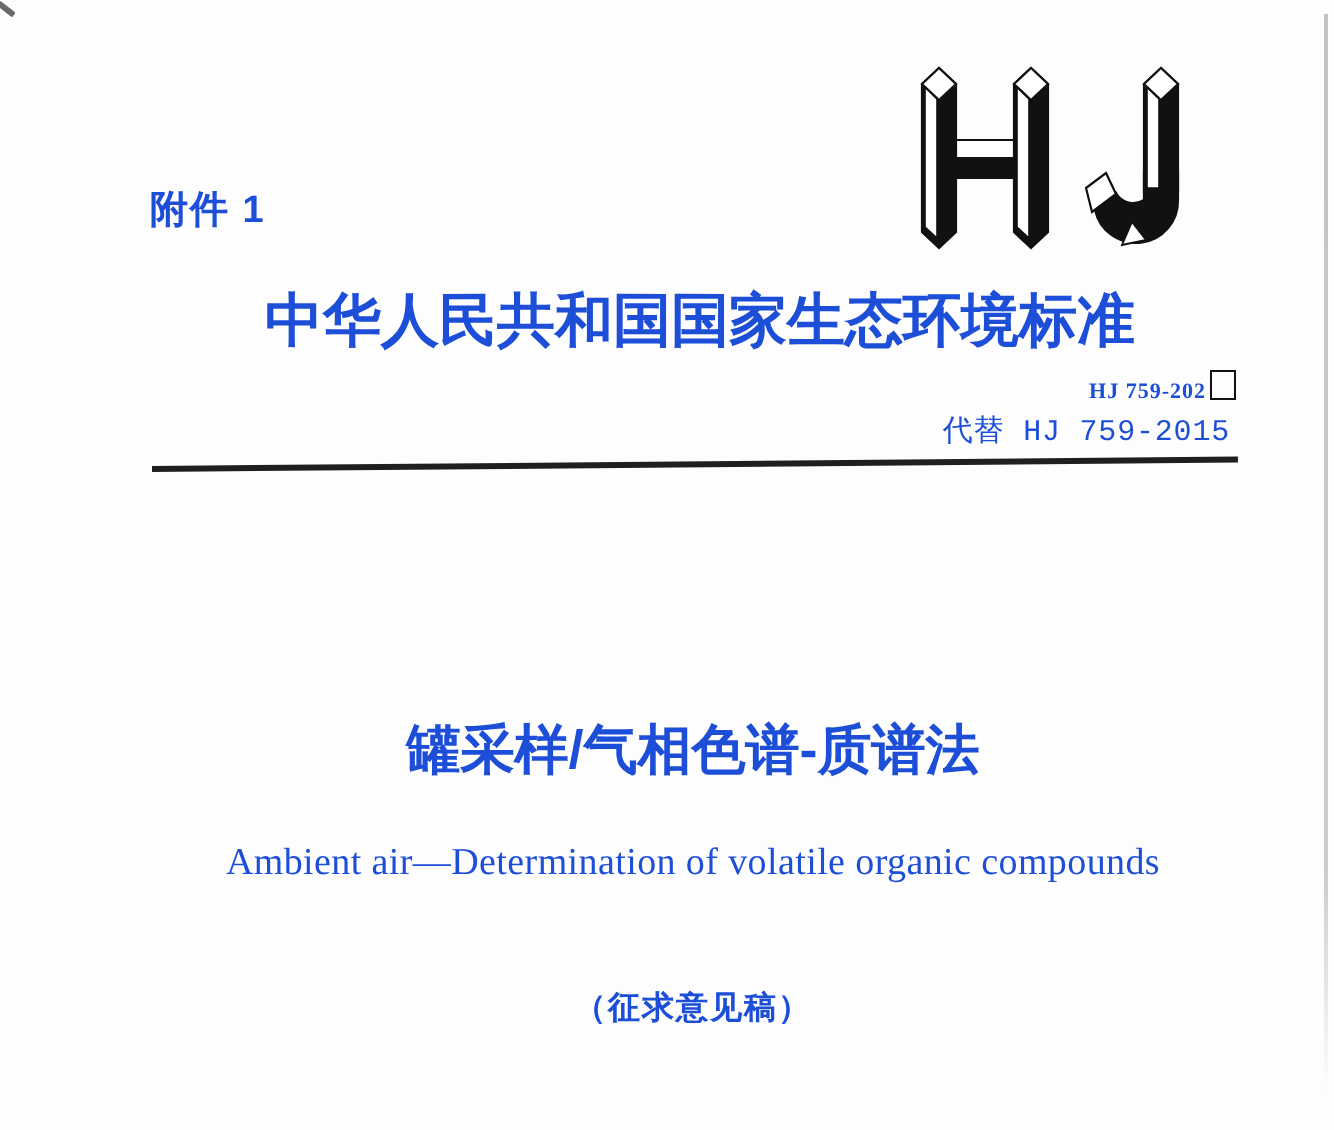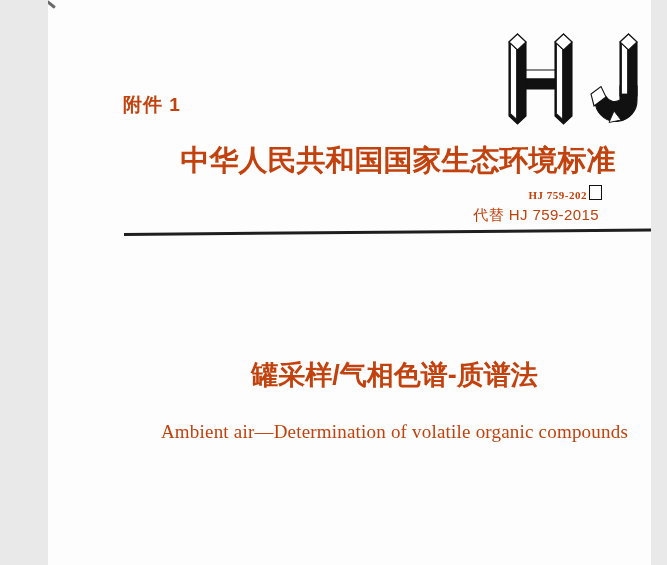--- a/index.html
+++ b/index.html
@@ -1,23 +1,22 @@
 <!DOCTYPE html>
 <html><head>
 <meta charset="utf-8">
 <style>
   html,body{margin:0;padding:0;background:#e9e9e9;}
   #page{
     position:relative;
-    width:603px;height:565px;
+    width:667px;height:565px;
     background:#fdfdfd;
     overflow:hidden;
     font-family:"Liberation Sans","DejaVu Sans",sans-serif;
-    color:#c2410c;
-    margin-left:48px;
+    color:#1d4ed8;
   }
   
   .edge-line{
     position:absolute;left:662px;top:7px;width:1.6px;height:538px;
     background:linear-gradient(to bottom,#c2c2c2 0%,#cdcdcd 80%,rgba(205,205,205,0) 100%);
   }
   .speck{
     position:absolute;left:-2px;top:3px;width:10px;height:3px;background:#6a6a6a;
     transform:rotate(38deg);border-radius:1px;
   }
@@ -37,21 +36,21 @@
     position:absolute;right:49px;top:185px;
     font-family:"Liberation Serif","DejaVu Serif",serif;
     font-size:11px;font-weight:bold;letter-spacing:.5px;white-space:nowrap;
   }
   .year-box{
     display:inline-block;width:11px;height:13px;border:1.6px solid #111;
     vertical-align:-1px;margin-left:2px;
   }
   .replaces{
     position:absolute;right:52px;top:206px;
-    font-family:Liberation Sans, sans-serif;
+    font-family:Liberation Mono, monospace;
     font-size:15px;letter-spacing:.4px;white-space:nowrap;
   }
   .rule{
     position:absolute;left:76px;top:233px;width:543px;height:2.6px;
     background:#1f1f1f;transform:rotate(-0.5deg);transform-origin:left center;
   }
   
   .center-line{position:absolute;left:30px;width:633px;text-align:center;white-space:nowrap;}
   .title-cn-1{top:315px;font-size:27px;font-weight:700;line-height:36px;}
   .title-cn-2{top:357px;font-size:27px;font-weight:700;line-height:36px;}
@@ -108,14 +107,15 @@
   <div class="std-no"><span>HJ 759-202</span><span class="year-box"></span></div>
 
   <div class="replaces">代替 HJ 759-2015</div>
 
   <div class="rule"></div>
 
   <div class="center-line title-cn-2">罐采样/气相色谱-质谱法</div>
 
   <div class="center-line title-en title-en-1">Ambient air—Determination of volatile organic compounds</div>
 
+  <div class="center-line draft">（征求意见稿）</div>
 
 </div>
 
 </body></html>

